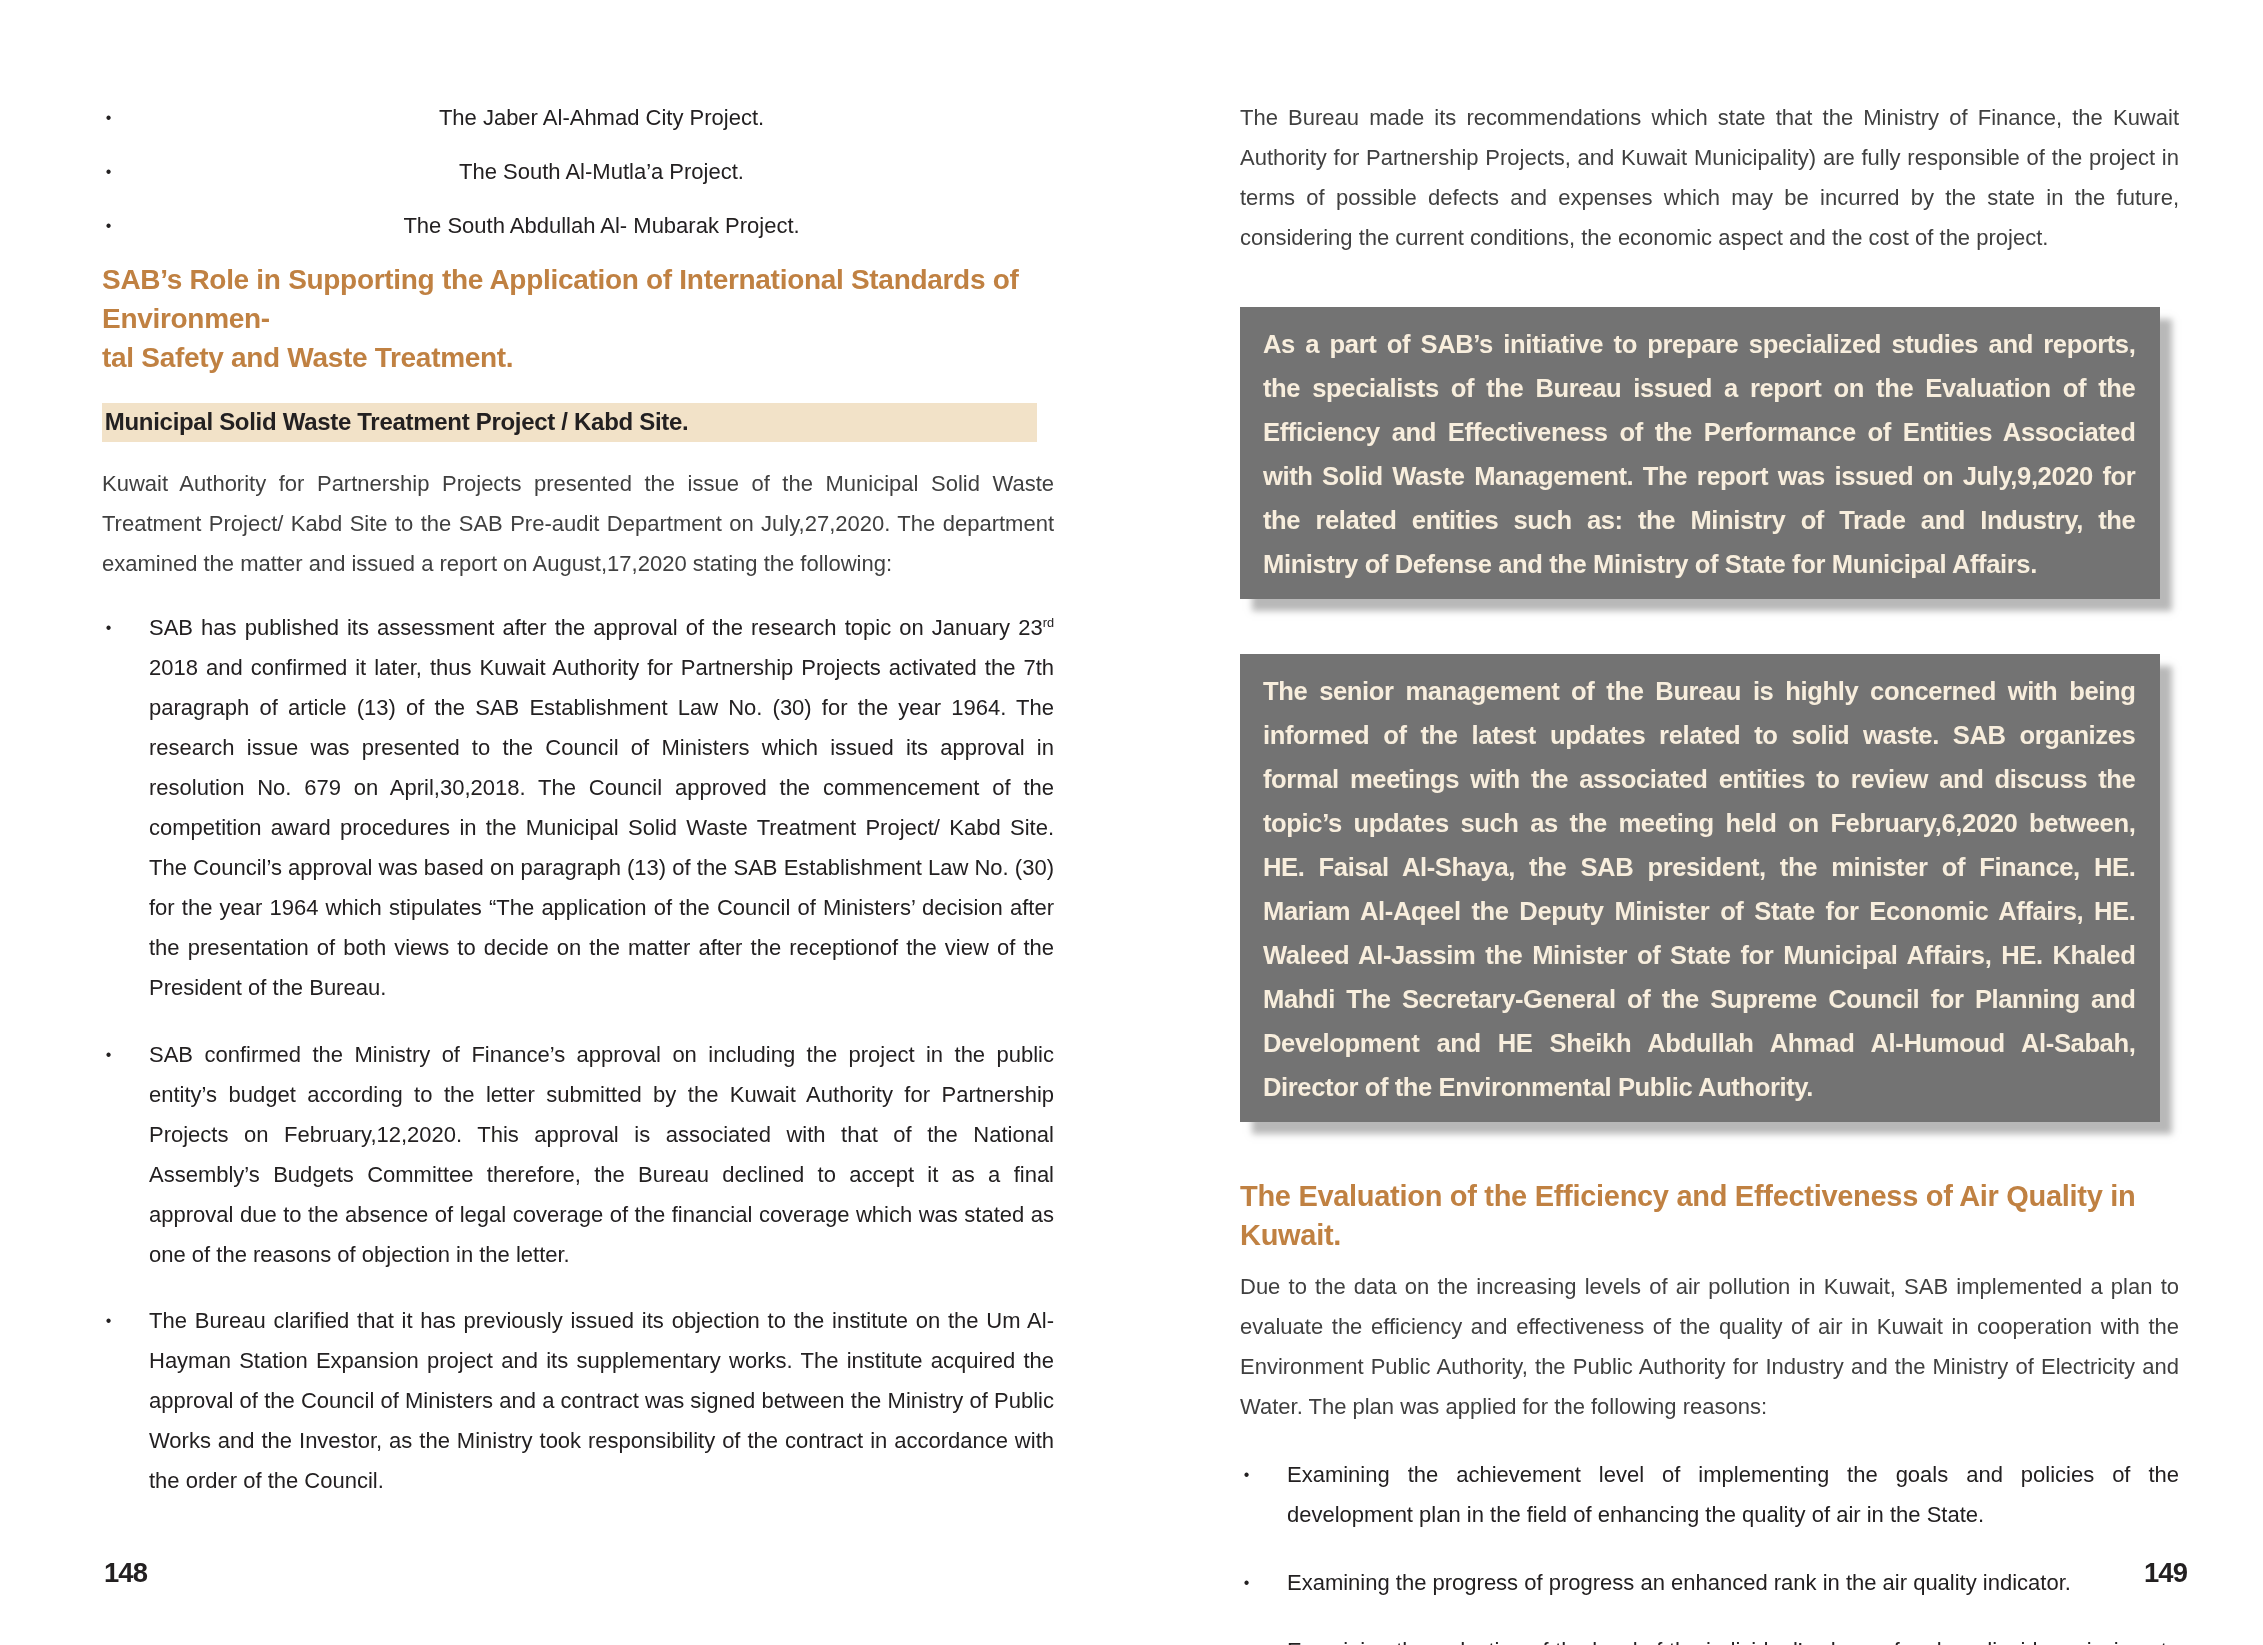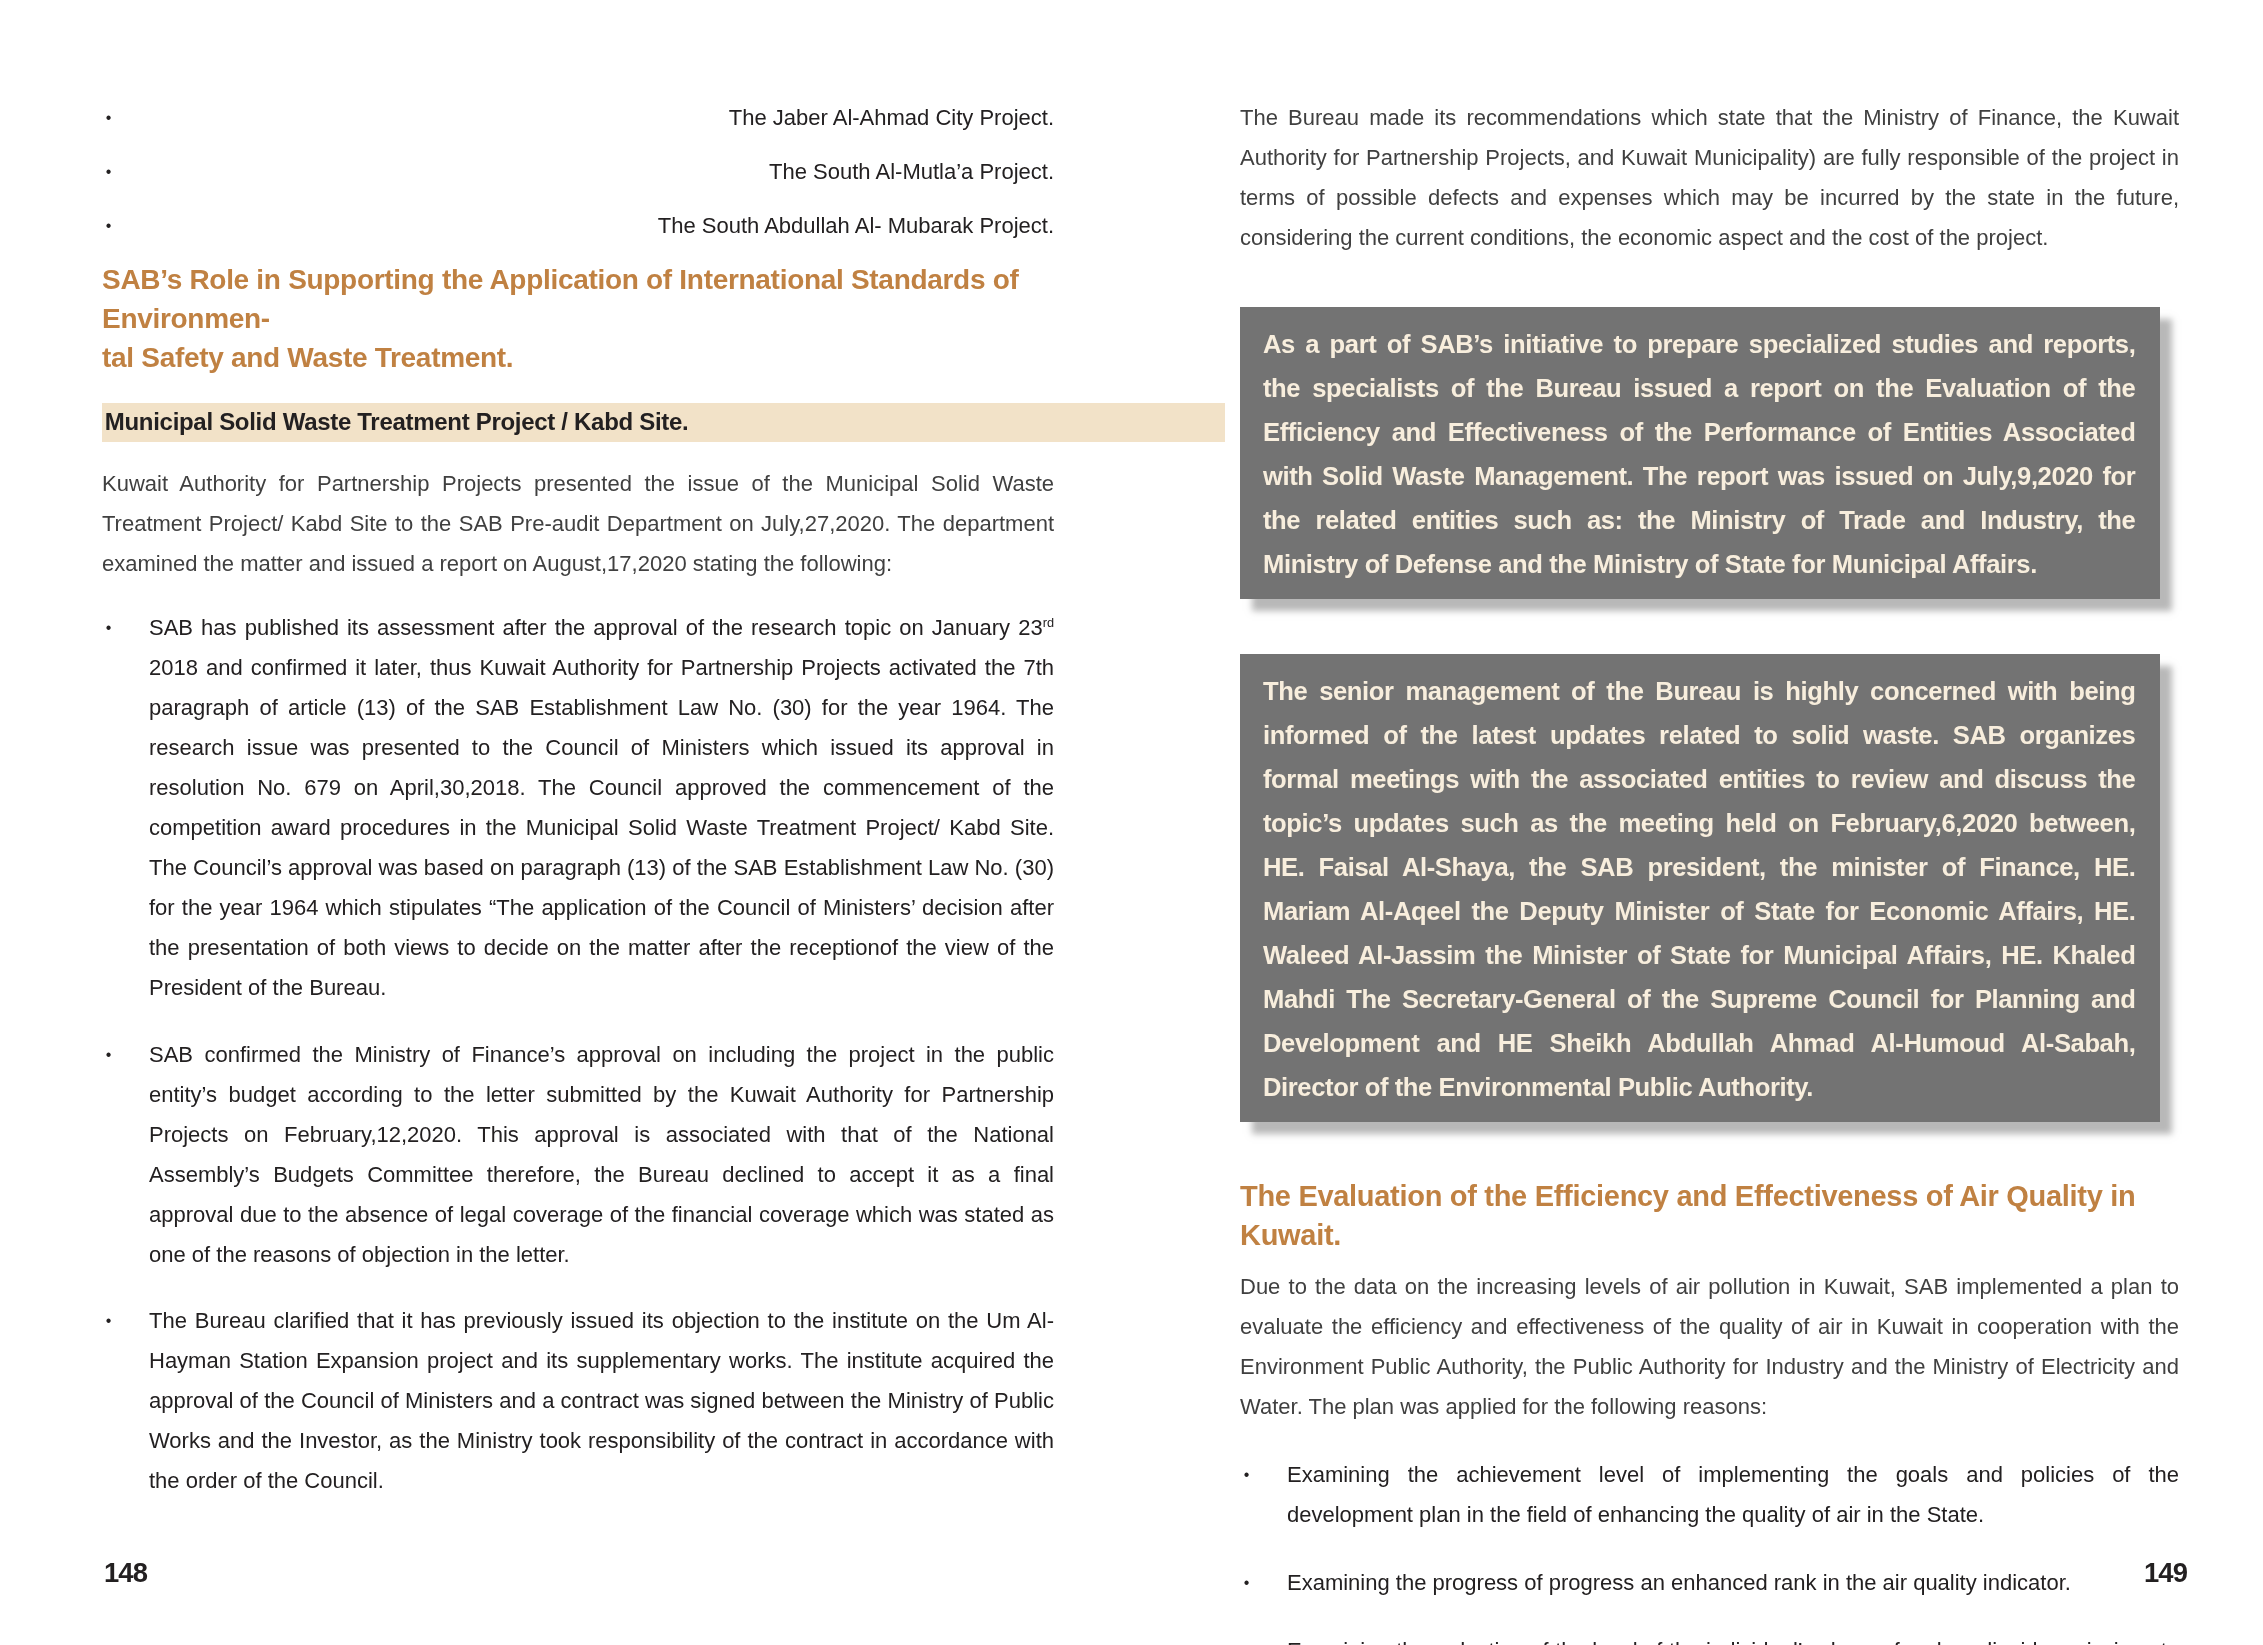--- a/index.html
+++ b/index.html
@@ -31,40 +31,40 @@
     line-height: 40px;
     color: #232021;
     padding-left: 3.8px;
   }
   .bullet-item .btext {
     flex: 1 1 auto;
     font-size: 22px;
     line-height: 40px;
     text-align: justify;
   }
-  .bullet-item.single .btext { text-align: right; }
+  .bullet-item.single .btext { text-align: center; }
   .big-gap { margin-bottom: 26.5px; }
 
   sup { font-size: 0.58em; vertical-align: super; line-height: 0; }
 
   
   .section-heading {
     color: #c08142;
     font-weight: bold;
     font-size: 28px;
     line-height: 39px;
     letter-spacing: -0.3px;
   }
   .left-heading { }
 
   .sub-heading-bar {
     margin-top: 25.6px;
     background: #f2e2c8;
     height: 39px;
-    width: 1123px;
+    width: 935px;
     display: flex;
     align-items: center;
     font-weight: bold;
     font-size: 24px;
     letter-spacing: -0.3px;
     color: #232021;
     padding-left: 2.8px;
   }
 
   .intro-para { margin-top: 22px; }

